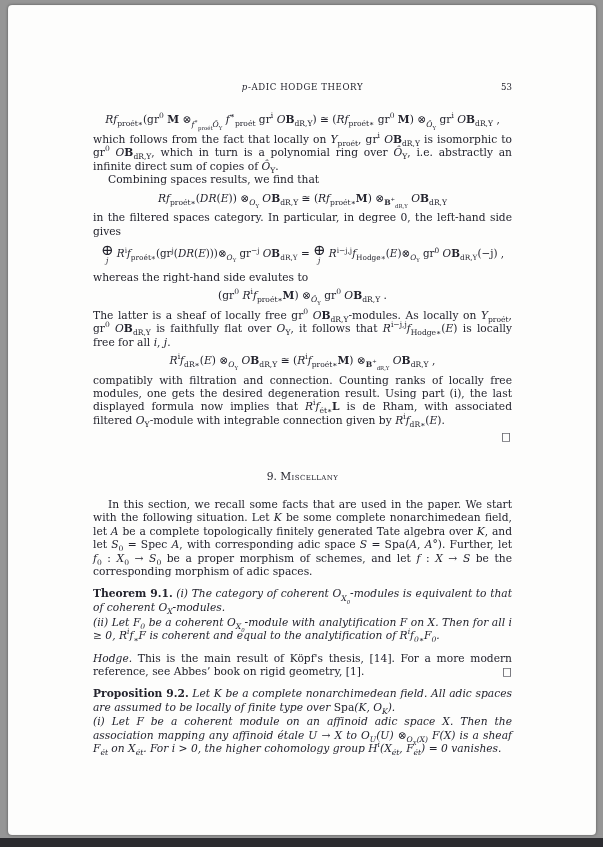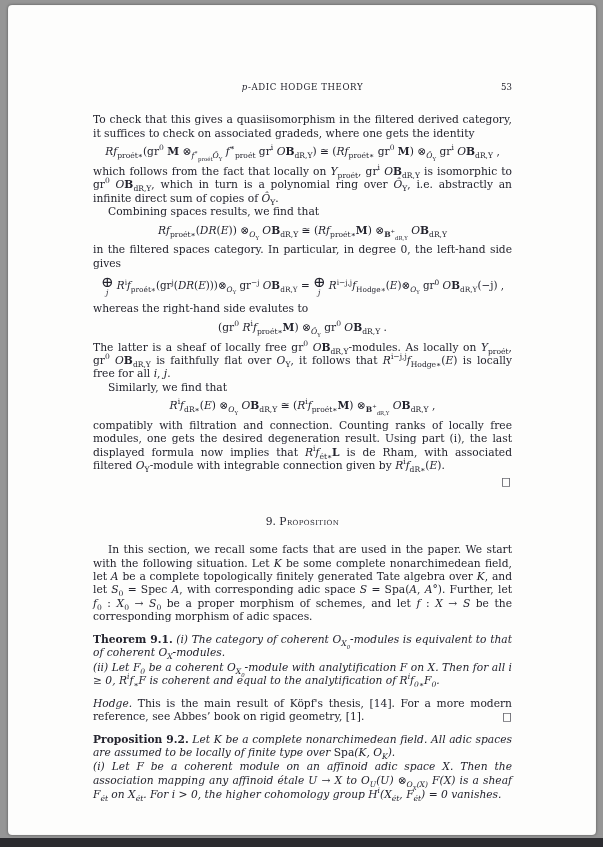--- a/index.html
+++ b/index.html
@@ -52,36 +52,34 @@
 <body>
 
 <div class="page">
   <div class="content">
 
     <div class="pagehead">
       <span><i>p</i>-ADIC HODGE THEORY</span>
       <span class="pagenum">53</span>
     </div>
 
-    <p>To check that this gives a quasiisomorphism in the filtered derived category, it suffices to check on associated gradeds, where one gets the identity</p>
     <div class="eq"><i>Rf</i><sub>proét∗</sub>(gr<sup>0</sup> <span class="bb">M</span> ⊗<sub><i>f</i><sup>∗</sup><sub>proét</sub><i>Ô</i><sub>Y</sub></sub> <i>f</i><sup>∗</sup><sub>proét</sub> gr<sup>i</sup> <i>O</i><span class="bb">B</span><sub>dR,Y</sub>) ≅ (<i>Rf</i><sub>proét∗</sub> gr<sup>0</sup> <span class="bb">M</span>) ⊗<sub><i>Ô</i><sub>Y</sub></sub> gr<sup>i</sup> <i>O</i><span class="bb">B</span><sub>dR,Y</sub> ,</div>
     <p>which follows from the fact that locally on <i>Y</i><sub>proét</sub>, gr<sup>i</sup> <i>O</i><span class="bb">B</span><sub>dR,Y</sub> is isomorphic to gr<sup>0</sup> <i>O</i><span class="bb">B</span><sub>dR,Y</sub>, which in turn is a polynomial ring over <i>Ô</i><sub>Y</sub>, i.e. abstractly an infinite direct sum of copies of <i>Ô</i><sub>Y</sub>.</p>
     <p class="indent">Combining spaces results, we find that</p>
     <div class="eq"><i>Rf</i><sub>proét∗</sub>(<i>DR</i>(<i>E</i>)) ⊗<sub><i>O</i><sub>Y</sub></sub> <i>O</i><span class="bb">B</span><sub>dR,Y</sub> ≅ (<i>Rf</i><sub>proét∗</sub><span class="bb">M</span>) ⊗<sub><span class="bb">B</span><sup>+</sup><sub>dR,Y</sub></sub> <i>O</i><span class="bb">B</span><sub>dR,Y</sub></div>
     <p>in the filtered spaces category. In particular, in degree 0, the left-hand side gives</p>
     <div class="eq eqwide"><span class="bigop"><span class="op">⊕</span><span class="lim">j</span></span> <i>R</i><sup>i</sup><i>f</i><sub>proét∗</sub>(gr<sup>j</sup>(<i>DR</i>(<i>E</i>)))⊗<sub><i>O</i><sub>Y</sub></sub> gr<sup>−j</sup> <i>O</i><span class="bb">B</span><sub>dR,Y</sub> = <span class="bigop"><span class="op">⊕</span><span class="lim">j</span></span> <i>R</i><sup>i−j,j</sup><i>f</i><sub>Hodge∗</sub>(<i>E</i>)⊗<sub><i>O</i><sub>Y</sub></sub> gr<sup>0</sup> <i>O</i><span class="bb">B</span><sub>dR,Y</sub>(−j) ,</div>
     <p>whereas the right-hand side evalutes to</p>
     <div class="eq">(gr<sup>0</sup> <i>R</i><sup>i</sup><i>f</i><sub>proét∗</sub><span class="bb">M</span>) ⊗<sub><i>Ô</i><sub>Y</sub></sub> gr<sup>0</sup> <i>O</i><span class="bb">B</span><sub>dR,Y</sub> .</div>
     <p>The latter is a sheaf of locally free gr<sup>0</sup> <i>O</i><span class="bb">B</span><sub>dR,Y</sub>-modules. As locally on <i>Y</i><sub>proét</sub>, gr<sup>0</sup> <i>O</i><span class="bb">B</span><sub>dR,Y</sub> is faithfully flat over <i>O</i><sub>Y</sub>, it follows that <i>R</i><sup>i−j,j</sup><i>f</i><sub>Hodge∗</sub>(<i>E</i>) is locally free for all <i>i</i>, <i>j</i>.</p>
-    <p class="indent">Similarly, we find that</p>
     <div class="eq"><i>R</i><sup>i</sup><i>f</i><sub>dR∗</sub>(<i>E</i>) ⊗<sub><i>O</i><sub>Y</sub></sub> <i>O</i><span class="bb">B</span><sub>dR,Y</sub> ≅ (<i>R</i><sup>i</sup><i>f</i><sub>proét∗</sub><span class="bb">M</span>) ⊗<sub><span class="bb">B</span><sup>+</sup><sub>dR,Y</sub></sub> <i>O</i><span class="bb">B</span><sub>dR,Y</sub> ,</div>
     <p>compatibly with filtration and connection. Counting ranks of locally free modules, one gets the desired degeneration result. Using part (i), the last displayed formula now implies that <i>R</i><sup>i</sup><i>f</i><sub>ét∗</sub><span class="bb">L</span> is de Rham, with associated filtered <i>O</i><sub>Y</sub>-module with integrable connection given by <i>R</i><sup>i</sup><i>f</i><sub>dR∗</sub>(<i>E</i>).</p>
     <div class="qedline">□</div>
 
-    <h2 class="section">9. <span class="smallcaps">Proposition</span></h2>
+    <h2 class="section">9. <span class="smallcaps">Miscellany</span></h2>
 
     <p class="indent">In this section, we recall some facts that are used in the paper. We start with the following situation. Let <i>K</i> be some complete nonarchimedean field, let <i>A</i> be a complete topologically finitely generated Tate algebra over <i>K</i>, and let <i>S</i><sub>0</sub> = <span class="rm">Spec</span> <i>A</i>, with corresponding adic space <i>S</i> = <span class="rm">Spa</span>(<i>A</i>, <i>A</i>°). Further, let <i>f</i><sub>0</sub> : <i>X</i><sub>0</sub> → <i>S</i><sub>0</sub> be a proper morphism of schemes, and let <i>f</i> : <i>X</i> → <i>S</i> be the corresponding morphism of adic spaces.</p>
 
     <div class="thm">
       <p><b class="rm">Theorem 9.1.</b> (i) The category of coherent <i>O</i><sub>X<sub>0</sub></sub>-modules is equivalent to that of coherent <i>O</i><sub>X</sub>-modules.</p>
       <p>(ii) Let <i>F</i><sub>0</sub> be a coherent <i>O</i><sub>X<sub>0</sub></sub>-module with analytification <i>F</i> on <i>X</i>. Then for all <i>i</i> ≥ 0, <i>R</i><sup>i</sup><i>f</i><sub>∗</sub><i>F</i> is coherent and equal to the analytification of <i>R</i><sup>i</sup><i>f</i><sub>0∗</sub><i>F</i><sub>0</sub>.</p>
     </div>
 
     <p class="proof"><i>Hodge.</i> This is the main result of Köpf's thesis, [14]. For a more modern reference, see Abbes’ book on rigid geometry, [1].<span class="qed">□</span></p>
 

